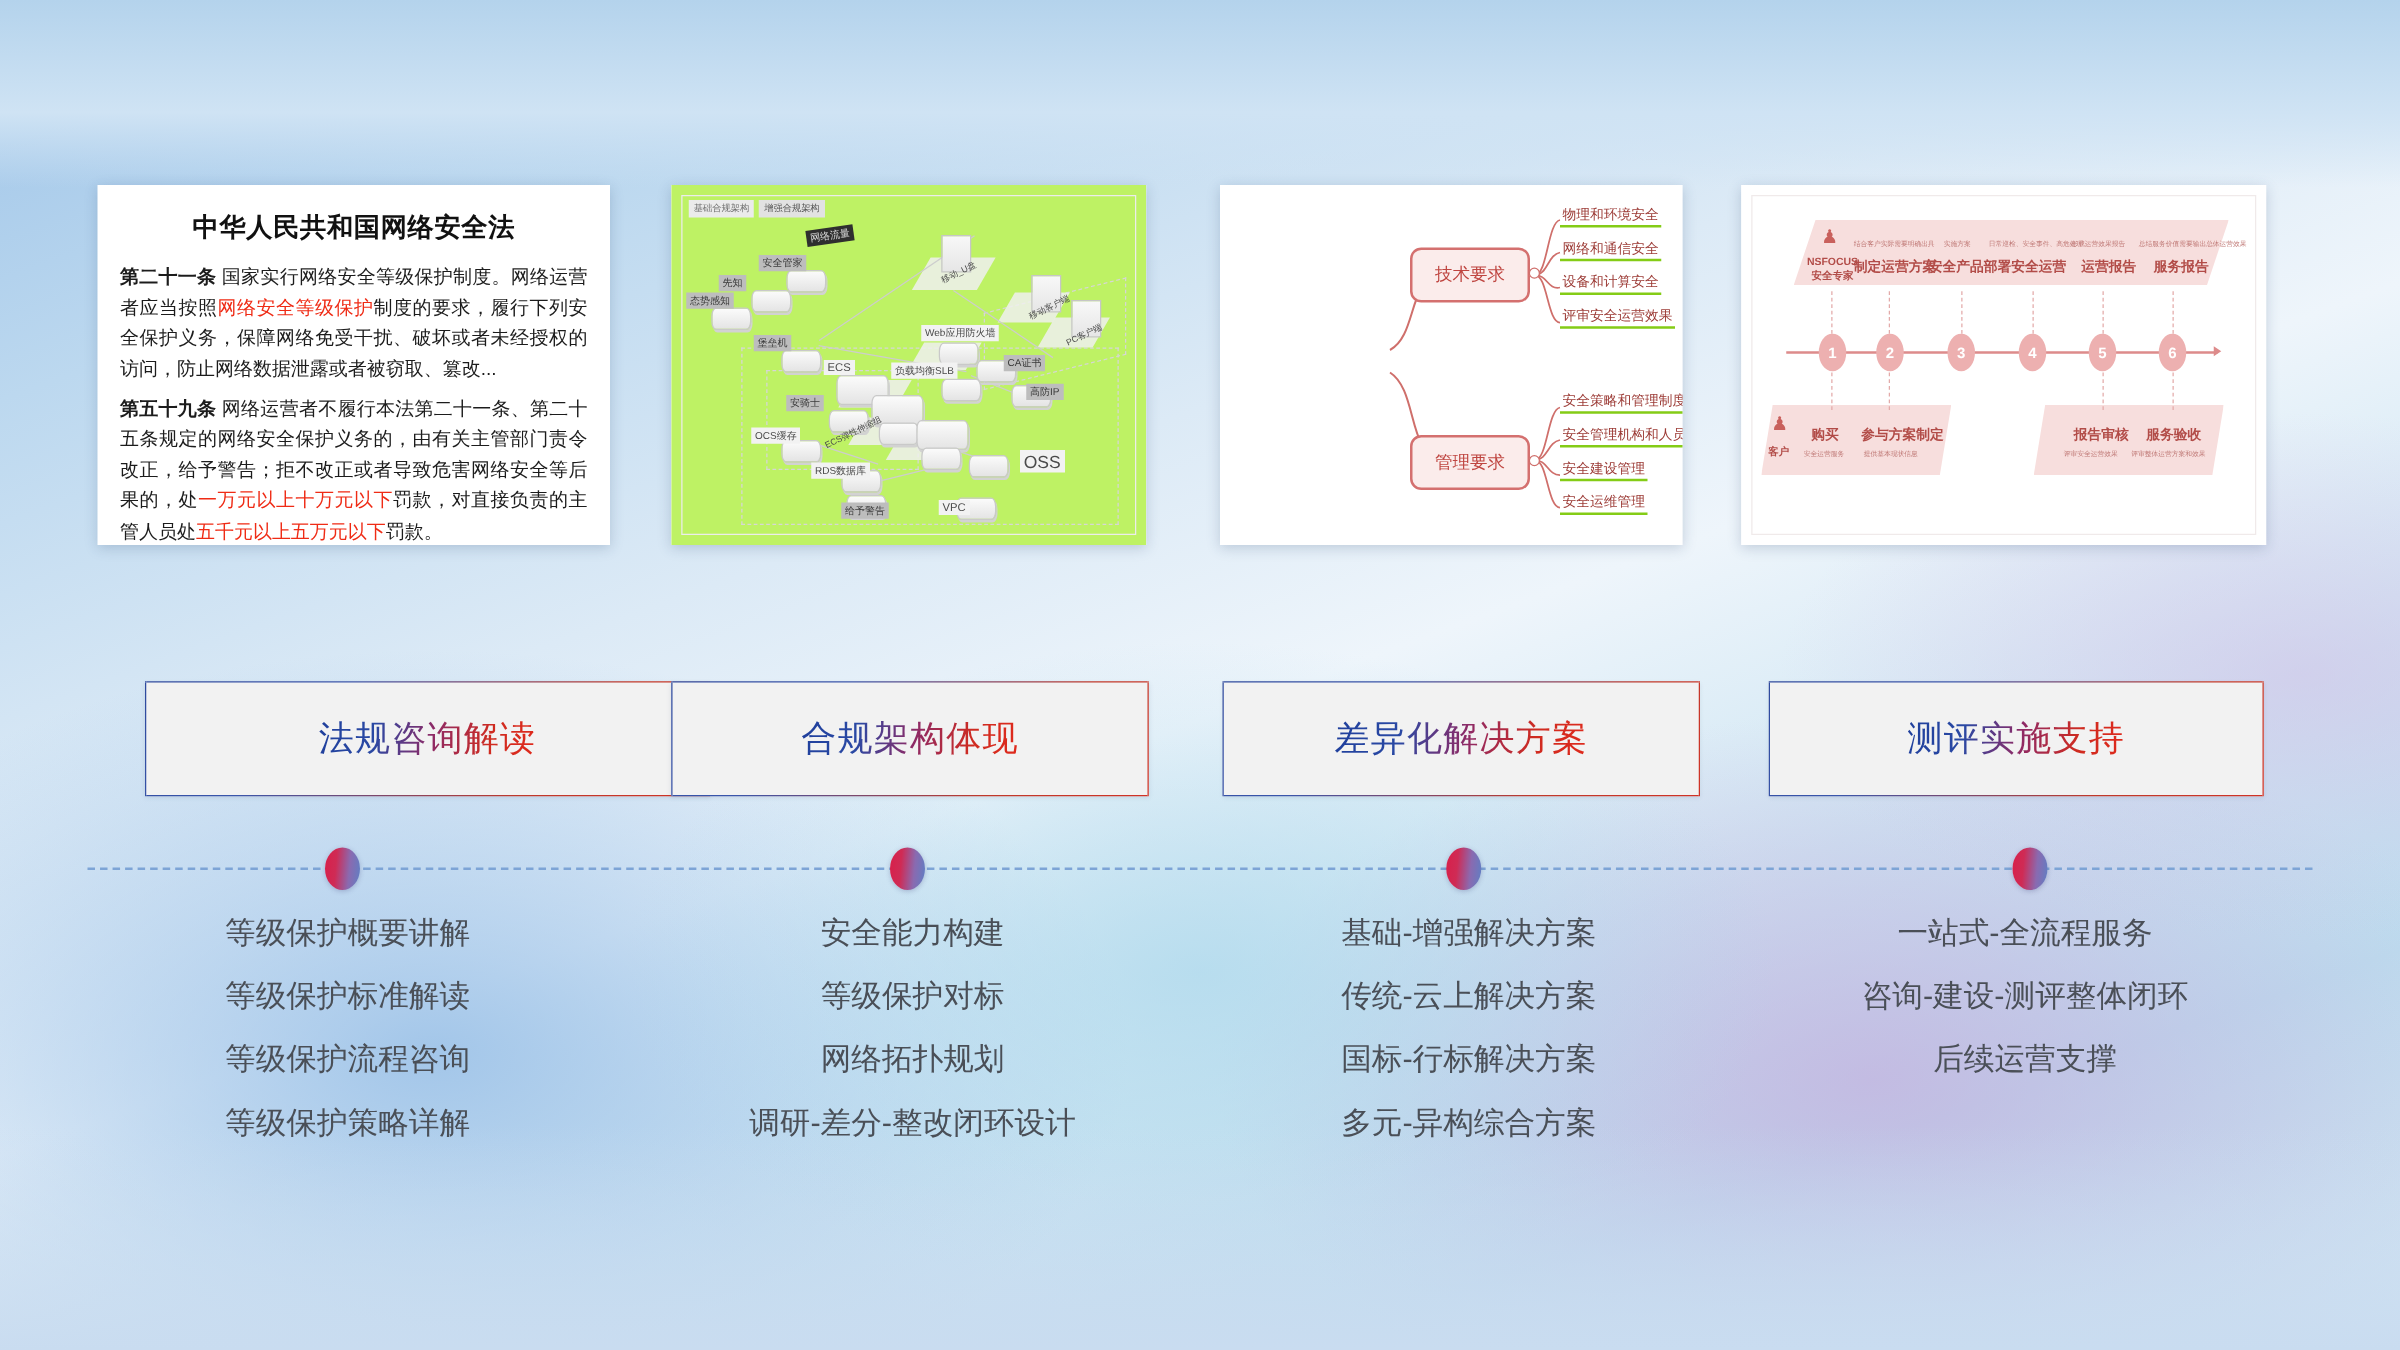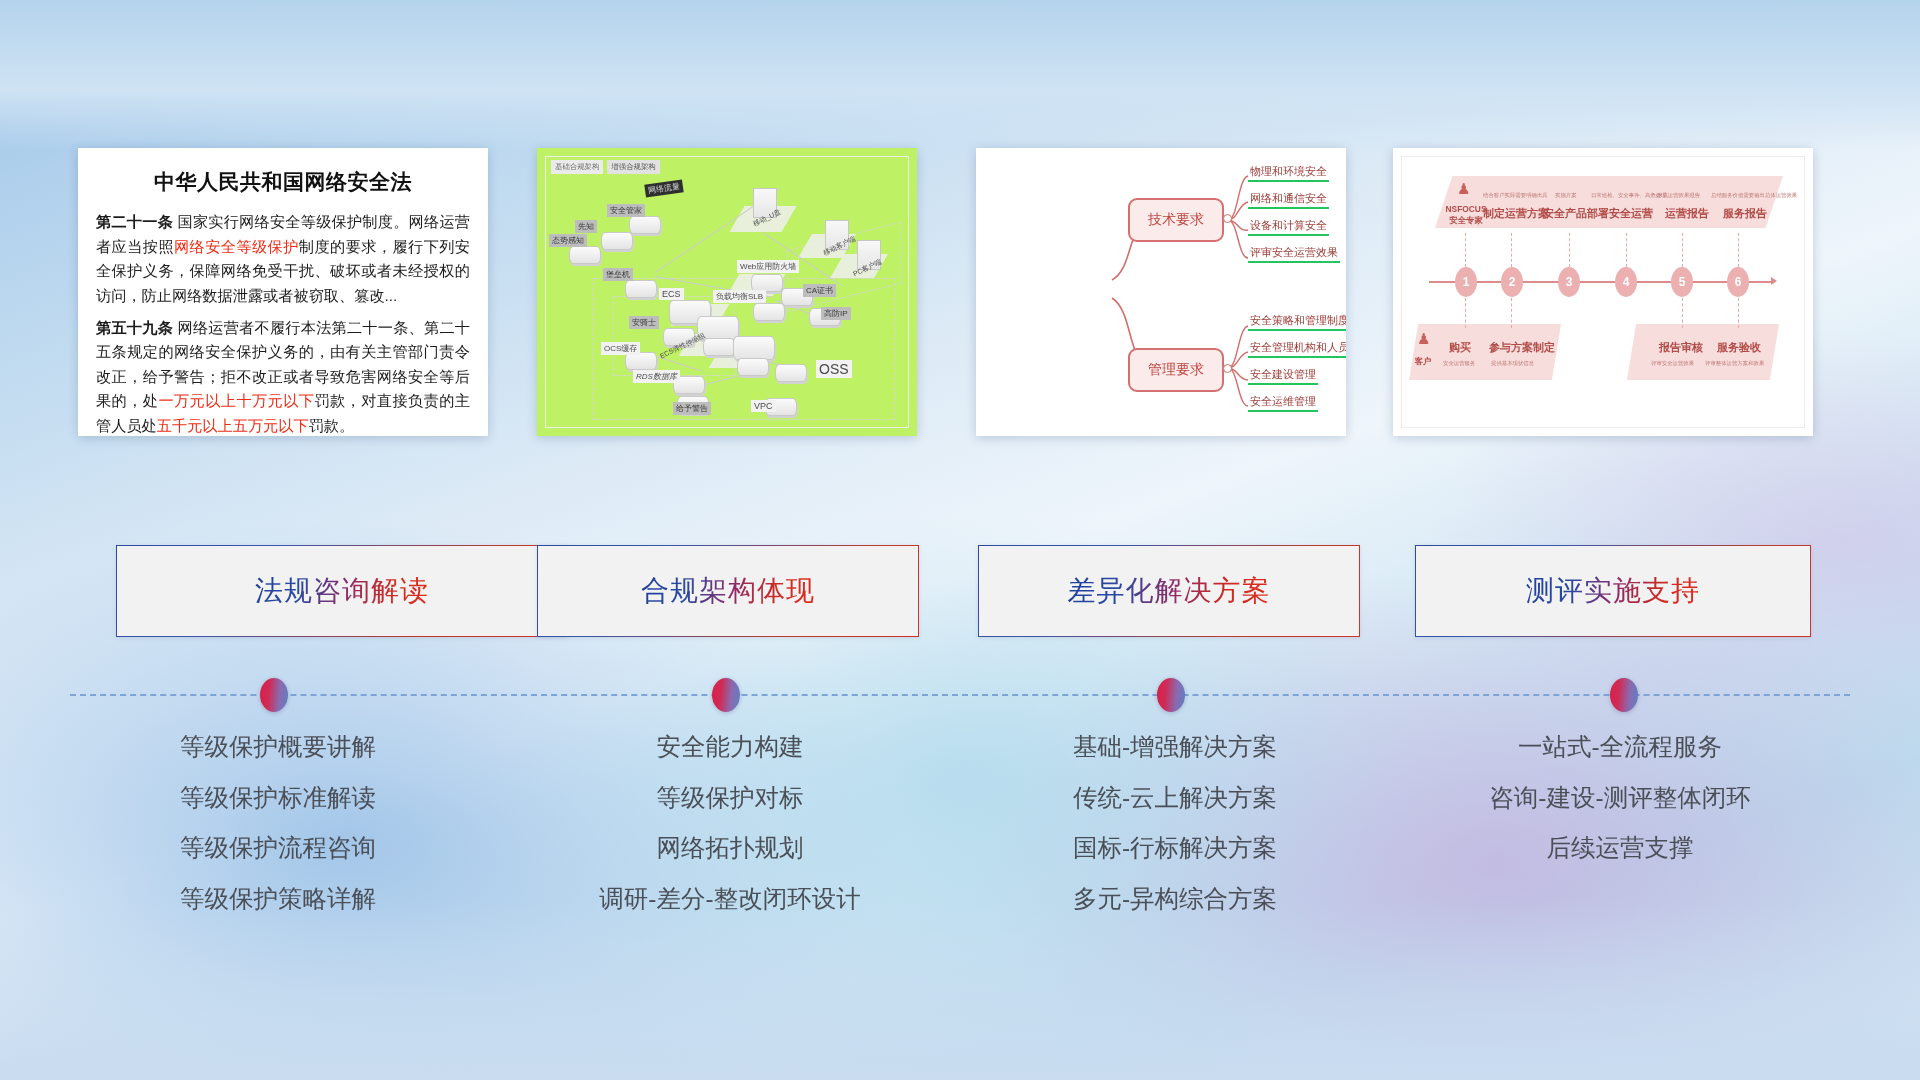--- a/index.html
+++ b/index.html
@@ -74,21 +74,21 @@
     display:flex;align-items:center;justify-content:center;
     font-size:21px;color:#c0392b;font-family:"Liberation Serif","DejaVu Serif",serif;}
   .mm-branch{position:absolute;width:92px;height:40px;border:2px solid #d4706f;
     border-radius:9px;background:#fbeceb;display:flex;align-items:center;
     justify-content:center;font-size:14px;color:#bf4540;
     font-family:"Liberation Serif","DejaVu Serif",serif;}
   .mm-b1{left:152px;top:50px;}
   .mm-b2{left:152px;top:200px;}
   .mm-leaf{position:absolute;font-size:11px;color:#9c3b36;white-space:nowrap;
     font-family:"Liberation Serif","DejaVu Serif",serif;
-    border-bottom:2px solid #22c55e;padding:0 2px 1px 2px;}
+    border-bottom:2px solid #84cc16;padding:0 2px 1px 2px;}
   .mm-dot{position:absolute;width:7px;height:7px;border:1px solid #cf6f6b;
     border-radius:50%;background:#fff;}
 
   
   .flow{position:relative;width:100%;height:100%;background:#fff;}
   .flow .inner{position:absolute;left:8px;top:8px;right:8px;bottom:8px;
     border:1px solid #f0eaea;}
   .band{position:absolute;background:#f7dedd;}
   .band.top{left:42px;top:28px;width:348px;height:52px;
     clip-path:polygon(5% 0,100% 0,95% 100%,0 100%);}
@@ -272,21 +272,21 @@
           </div>
 
         <div class="lbl blk" style="left:108px;top:34px;">网络流量</div>
         <div class="lbl mid" style="left:70px;top:56px;">安全管家</div>
         <div class="lbl mid" style="left:38px;top:72px;">先知</div>
         <div class="lbl mid" style="left:12px;top:86px;">态势感知</div>
         <div class="lbl mid" style="left:66px;top:120px;">堡垒机</div>
         <div class="lbl" style="left:122px;top:140px;font-size:9px;">ECS</div>
         <div class="lbl mid" style="left:92px;top:168px;">安骑士</div>
         <div class="lbl" style="left:64px;top:194px;">OCS缓存</div>
-        <div class="lbl" style="left:96px;top:222px;font-style:italic;">RDS数据库</div>
+        <div class="lbl" style="left:112px;top:222px;">RDS数据库</div>
         <div class="lbl mid" style="left:136px;top:254px;">给予警告</div>
         <div class="lbl rot" style="left:118px;top:192px;font-size:7px;background:transparent;">ECS弹性伸缩组</div>
         <div class="lbl" style="left:176px;top:142px;">负载均衡SLB</div>
         <div class="lbl" style="left:200px;top:112px;">Web应用防火墙</div>
         <div class="lbl mid" style="left:266px;top:136px;">CA证书</div>
         <div class="lbl mid" style="left:284px;top:159px;">高防IP</div>
         <div class="lbl rot" style="left:212px;top:64px;font-size:7px;background:transparent;">移动_U盘</div>
         <div class="lbl rot" style="left:282px;top:92px;font-size:7px;background:transparent;">移动客户端</div>
         <div class="lbl rot" style="left:312px;top:114px;font-size:7px;background:transparent;">PC客户端</div>
         <div class="lbl" style="left:279px;top:212px;font-size:14px;">OSS</div>

